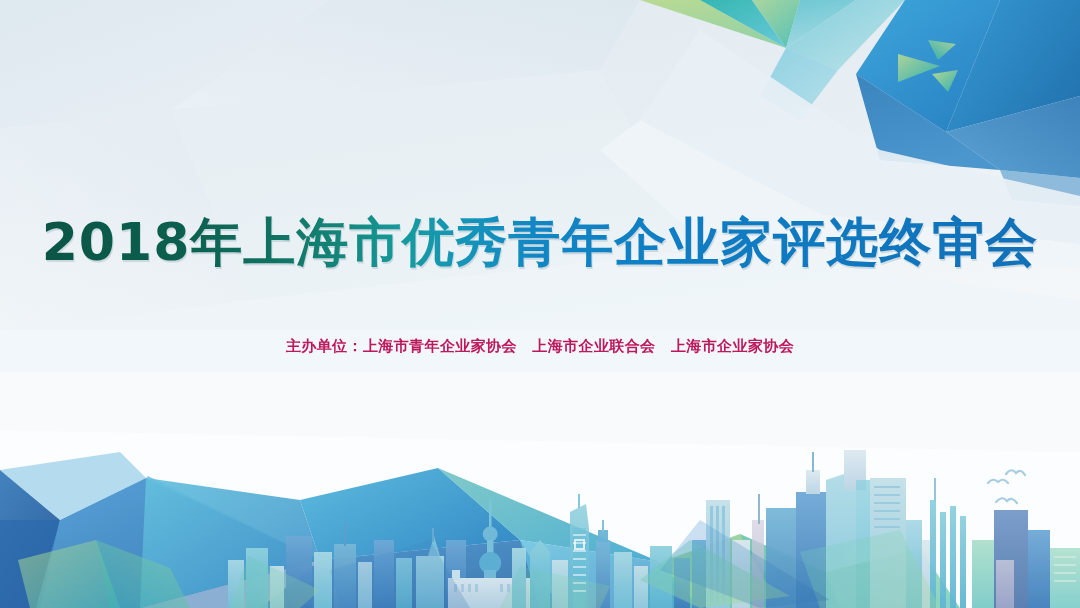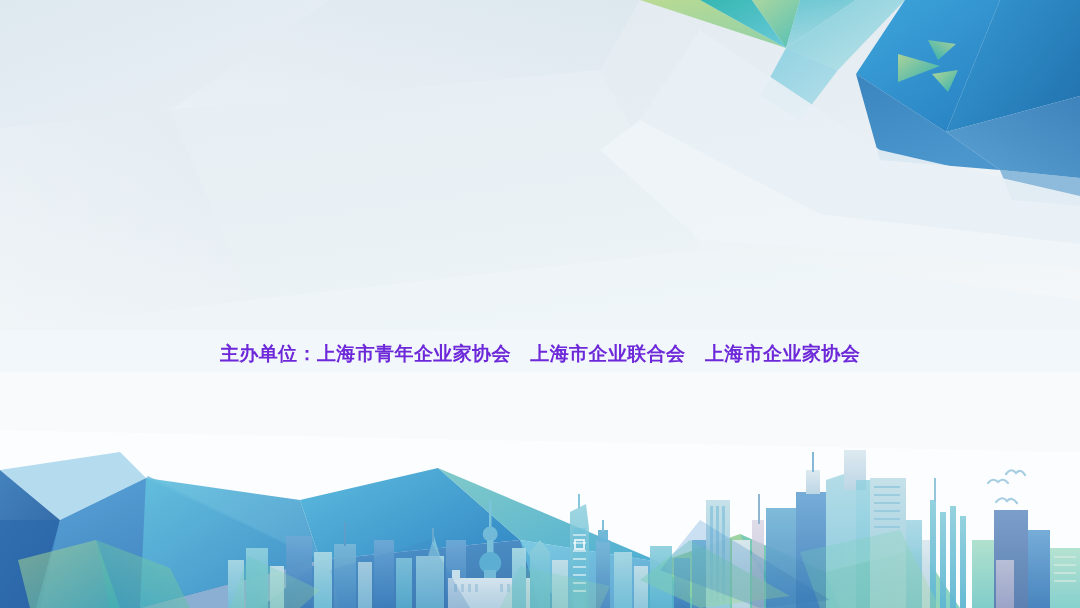--- a/index.html
+++ b/index.html
@@ -72,24 +72,24 @@
     position: absolute;
     left: 0;
     top: 322px;
     width: 1080px;
     text-align: center;
     z-index: 40;
   }
   #poster-subtitle {
     display: inline-block;
     font-family: "DejaVu Sans", "Liberation Sans", sans-serif;
-    font-size: 19px;
+    font-size: 15px;
     font-weight: bold;
     letter-spacing: 0.4px;
-    color: #6d28d9;
+    color: #be185d;
     white-space: nowrap;
   }
 </style>
 </head>
 <body>
 
 <div id="poster">
 
   <svg class="layer" viewBox="0 0 1080 608" width="1080" height="608" preserveAspectRatio="none" xmlns="http://www.w3.org/2000/svg">
     <defs>
@@ -425,18 +425,21 @@
       <polygon points="248,556 320,590 300,608 230,608" fill="url(#ovlTeal)" opacity="0.3"></polygon>
     </g>
 
     <g stroke="#9dc8de" stroke-width="2.2" fill="none" stroke-linecap="round" opacity="0.9">
       <path d="M988 483 q5 -6 10 -1 q5 -5 10 1"></path>
       <path d="M1006 474 q5 -7 10 -1 q5 -5 9 2"></path>
       <path d="M996 502 q6 -7 11 -1 q5 -5 10 2"></path>
     </g>
   </svg>
 
+  <div id="title-wrap">
+    <h1 id="poster-title">2018年上海市优秀青年企业家评选终审会</h1>
+  </div>
 
   <div id="subtitle-wrap">
     <p id="poster-subtitle">主办单位：上海市青年企业家协会　上海市企业联合会　上海市企业家协会</p>
   </div>
 
 </div>
 
 </body></html>

